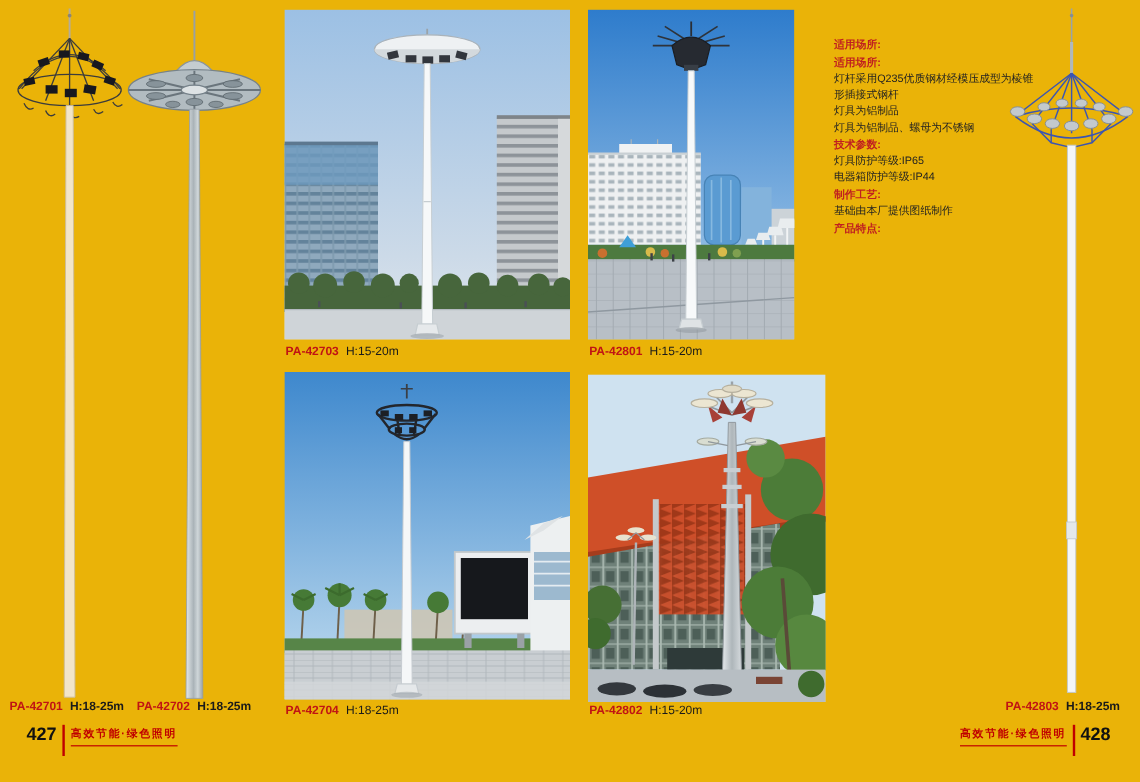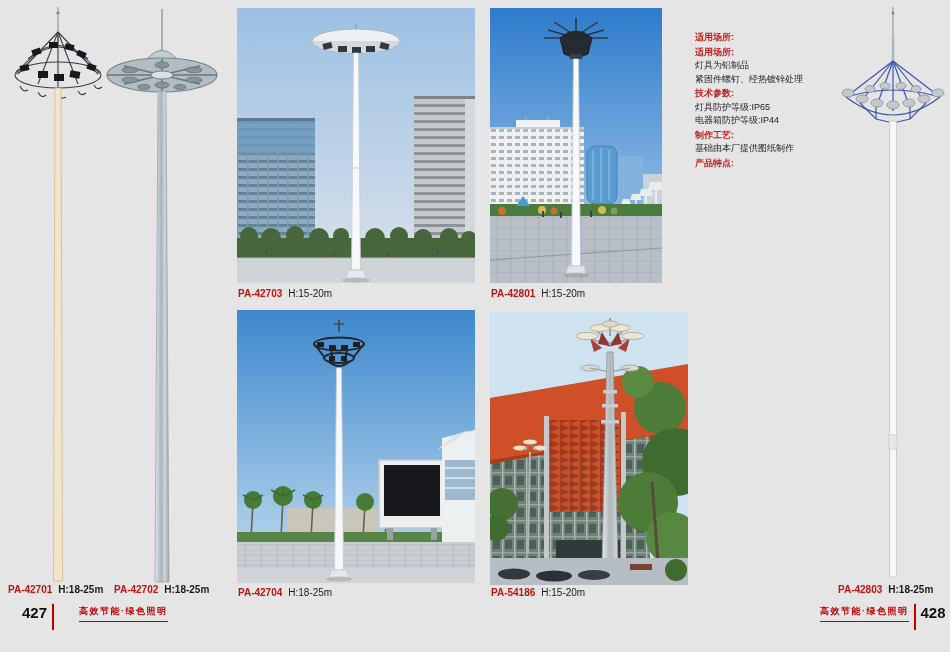--- a/index.html
+++ b/index.html
@@ -1,33 +1,33 @@
 <!DOCTYPE html>
 <html><head>
 <meta charset="utf-8">
 <style>
   html,body{margin:0;padding:0;background:#fff;}
-  #page{position:relative;width:950px;height:652px;background:#e5e5e5;overflow:hidden;
+  #page{position:relative;width:950px;height:652px;background:#eab308;overflow:hidden;
         font-family:"Liberation Sans", sans-serif;}
   .abs{position:absolute;}
   svg{display:block;}
   .label{position:absolute;font-size:10px;white-space:nowrap;}
   .label .model{color:#c01414;font-weight:bold;margin-right:6px;}
   .label .ht{color:#1a1a1a;font-weight:bold;}
   .label.rt .ht{font-weight:normal;}
   
   #info{position:absolute;left:695px;top:30px;width:172px;font-size:9px;line-height:1.5;color:#222;}
   #info .sec-title{color:#c02020;font-weight:bold;margin-top:1px;}
   #info .sec-line{color:#222;}
   
   .footer{position:absolute;display:flex;align-items:flex-start;}
   .page-no{font-size:15px;font-weight:bold;color:#111;line-height:18px;}
   .vbar{width:2px;height:26px;background:#c00000;margin:0 5px;}
   .slogan{color:#c00000;font-size:9px;font-weight:bold;letter-spacing:1.5px;
-          border-bottom:1.5px solid #c00000;padding-bottom:3px;line-height:14px;margin-left:20px;}
+          border-bottom:1.5px solid #c00000;padding-bottom:3px;line-height:14px;}
 </style>
 </head>
 <body>
 
 <div id="page">
 
   <svg class="abs" style="left:8px;top:4px" width="100" height="580" viewBox="0 0 100 580">
     <line x1="50" y1="3" x2="50" y2="38" stroke="#b4ac9a" stroke-width="1.6"></line>
     <circle cx="50" cy="9" r="1.6" fill="#8d8574"></circle>
     <g stroke="#3c3c3c" fill="none" stroke-width="1.1">
@@ -427,22 +427,23 @@
       <ellipse cx="61" cy="83" rx="5" ry="3.4"></ellipse>
         <ellipse cx="76" cy="86" rx="5" ry="3.4"></ellipse>
     </g>
     <rect x="49.5" y="118" width="7" height="456" fill="#f4f6f7" stroke="#c2c8cc" stroke-width="0.8"></rect>
     <rect x="48.8" y="432" width="8.4" height="14" fill="#e4e8ea" stroke="#c2c8cc" stroke-width="0.7"></rect>
   </svg>
 
   <div id="info">
     <div class="sec-title">适用场所:</div>
     <div class="sec-title">适用场所:</div>
+    <div class="sec-line">灯杆采用Q235优质钢材经模压成型为棱锥形插接式钢杆</div>
     <div class="sec-line">灯具为铝制品</div>
-    <div class="sec-line">紧固件螺钉、经热镀锌处理</div>
+    <div class="sec-line">灯具为铝制品、螺母为不锈钢</div>
     <div class="sec-title">技术参数:</div>
     <div class="sec-line">灯具防护等级:IP65</div>
     <div class="sec-line">电器箱防护等级:IP44</div>
     <div class="sec-title">制作工艺:</div>
     <div class="sec-line">基础由本厂提供图纸制作</div>
     <div class="sec-title">产品特点:</div>
   </div>
 
   <div class="label" style="left:8px;top:584px">
     <span class="model">PA-42701</span><span class="ht">H:18-25m</span>
@@ -453,21 +454,21 @@
   <div class="label rt" style="left:238px;top:288px">
     <span class="model">PA-42703</span><span class="ht">H:15-20m</span>
   </div>
   <div class="label rt" style="left:238px;top:587px">
     <span class="model">PA-42704</span><span class="ht">H:18-25m</span>
   </div>
   <div class="label rt" style="left:491px;top:288px">
     <span class="model">PA-42801</span><span class="ht">H:15-20m</span>
   </div>
   <div class="label rt" style="left:491px;top:587px">
-    <span class="model">PA-54186</span><span class="ht">H:15-20m</span>
+    <span class="model">PA-42802</span><span class="ht">H:15-20m</span>
   </div>
   <div class="label" style="left:838px;top:584px">
     <span class="model">PA-42803</span><span class="ht">H:18-25m</span>
   </div>
 
   <div class="footer" style="left:22px;top:604px">
     <span class="page-no">427</span>
     <span class="vbar"></span>
     <span class="slogan">高效节能·绿色照明</span>
   </div>

